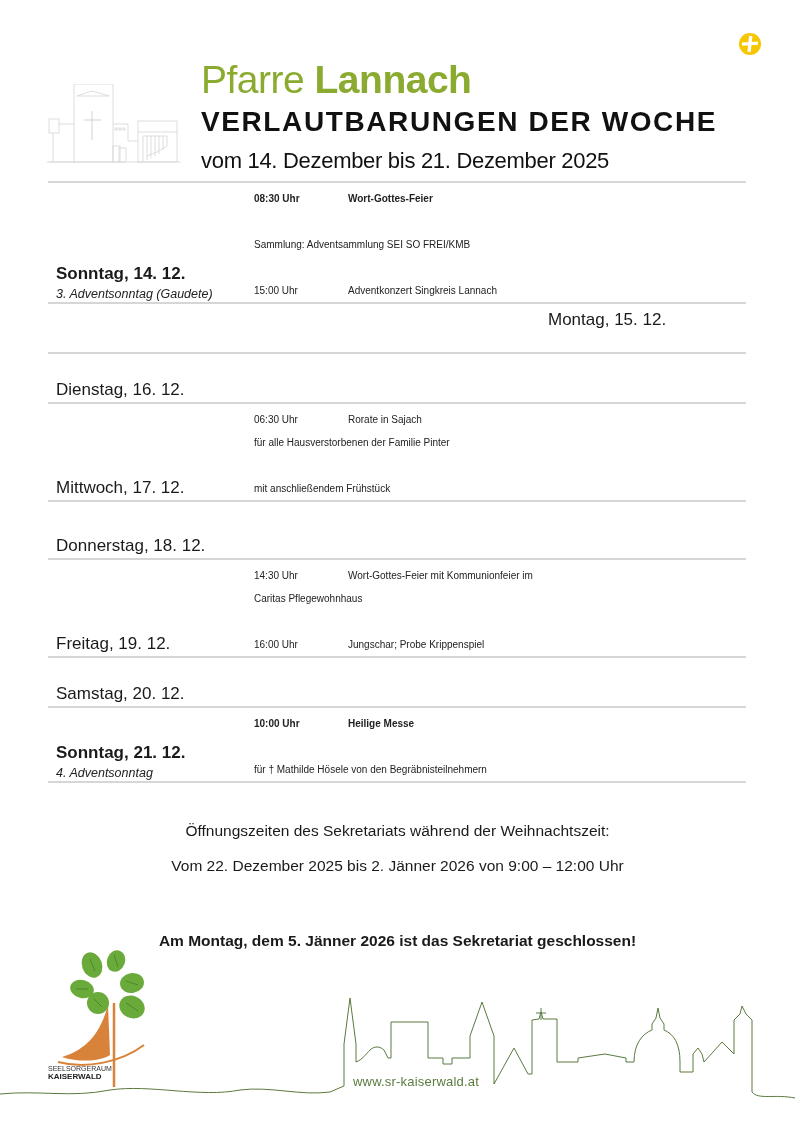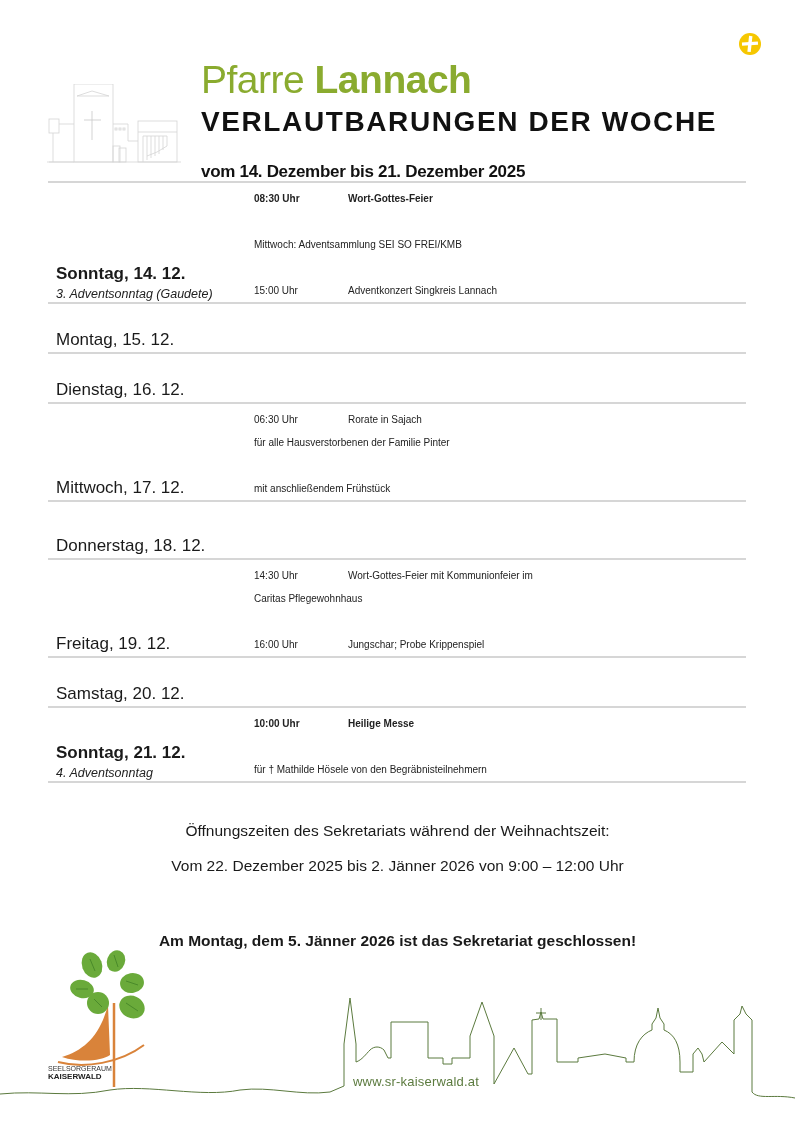--- a/index.html
+++ b/index.html
@@ -8,21 +8,21 @@
 
   .top-badge { position: absolute; left: 739px; top: 33px; width: 22px; height: 22px; }
 
   .church-drawing { position: absolute; left: 47px; top: 84px; width: 134px; height: 82px; }
 
   .header { position: absolute; left: 201px; top: 58px; }
   .parish { font-size: 39px; line-height: 44px; color: #8aab2f; letter-spacing: -0.5px; }
   .parish .light { font-weight: normal; }
   .parish .bold { font-weight: bold; }
   .title { margin-top: 4px; font-size: 28px; font-weight: bold; letter-spacing: 1.6px; color: #111; line-height: 32px; }
-  .subtitle { margin-top: 19px; font-size: 17px; font-weight: bold; color: #111; line-height: 30px; letter-spacing: -0.3px; }
+  .subtitle { margin-top: 8px; font-size: 22px; font-weight: normal; color: #111; line-height: 30px; letter-spacing: -0.3px; }
 
   .schedule { position: absolute; left: 48px; top: 181px; width: 698px; border-top: 2px solid #d6d6d6; }
   .day { display: flex; border-bottom: 2px solid #d6d6d6; padding-top: 4px; align-items: flex-end; }
   .day-col { width: 206px; padding-left: 8px; }
   .day-name { font-size: 17px; line-height: 24px; color: #1a1a1a; }
   .day-name.bold { font-weight: bold; }
   .day-note { font-size: 12.5px; font-style: italic; line-height: 16px; color: #222; }
   .events { flex: 1; font-size: 10px; color: #222; }
   .line { line-height: 23px; height: 23px; white-space: nowrap; }
   .line.bold { font-weight: bold; }
@@ -86,26 +86,26 @@
 
 <div class="schedule" id="schedule">
     <div class="day">
       <div class="day-col">
         <div class="day-name bold">Sonntag, 14. 12.</div>
         <div class="day-note">3. Adventsonntag (Gaudete)</div>
       </div>
       <div class="events">
         <div class="line bold"><span class="time">08:30 Uhr</span><span>Wort-Gottes-Feier</span></div>
         <div class="gap"></div>
-        <div class="line"><span>Mittwoch: Adventsammlung SEI SO FREI/KMB</span></div>
+        <div class="line"><span>Sammlung: Adventsammlung SEI SO FREI/KMB</span></div>
         <div class="gap"></div>
         <div class="line"><span class="time">15:00 Uhr</span><span>Adventkonzert Singkreis Lannach</span></div>
       </div>
     </div>
-    <div class="day" style="height: 50px;">
+    <div class="day" style="height: 50px; flex-direction: column;">
       <div class="day-col">
         <div class="day-name">Montag, 15. 12.</div>
       </div>
       <div class="events"></div>
     </div>
     <div class="day" style="height: 50px;">
       <div class="day-col">
         <div class="day-name">Dienstag, 16. 12.</div>
       </div>
       <div class="events"></div>

